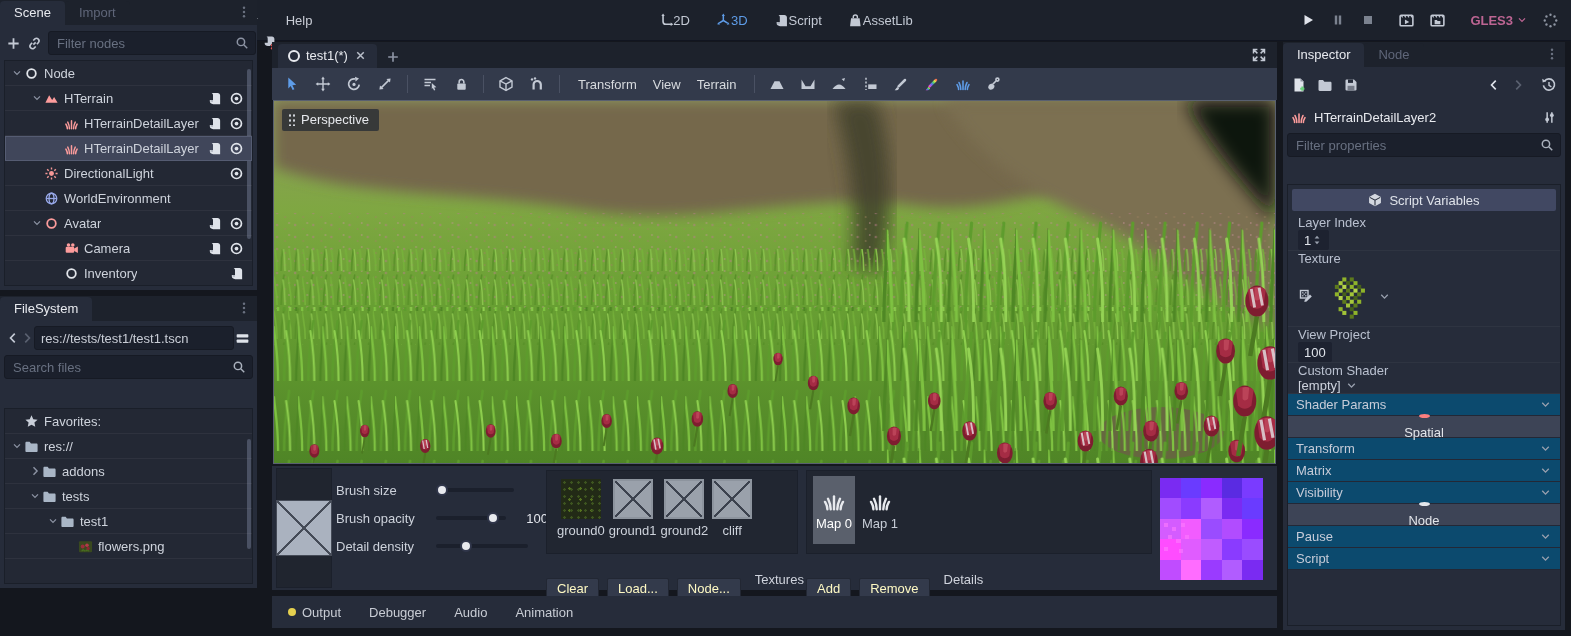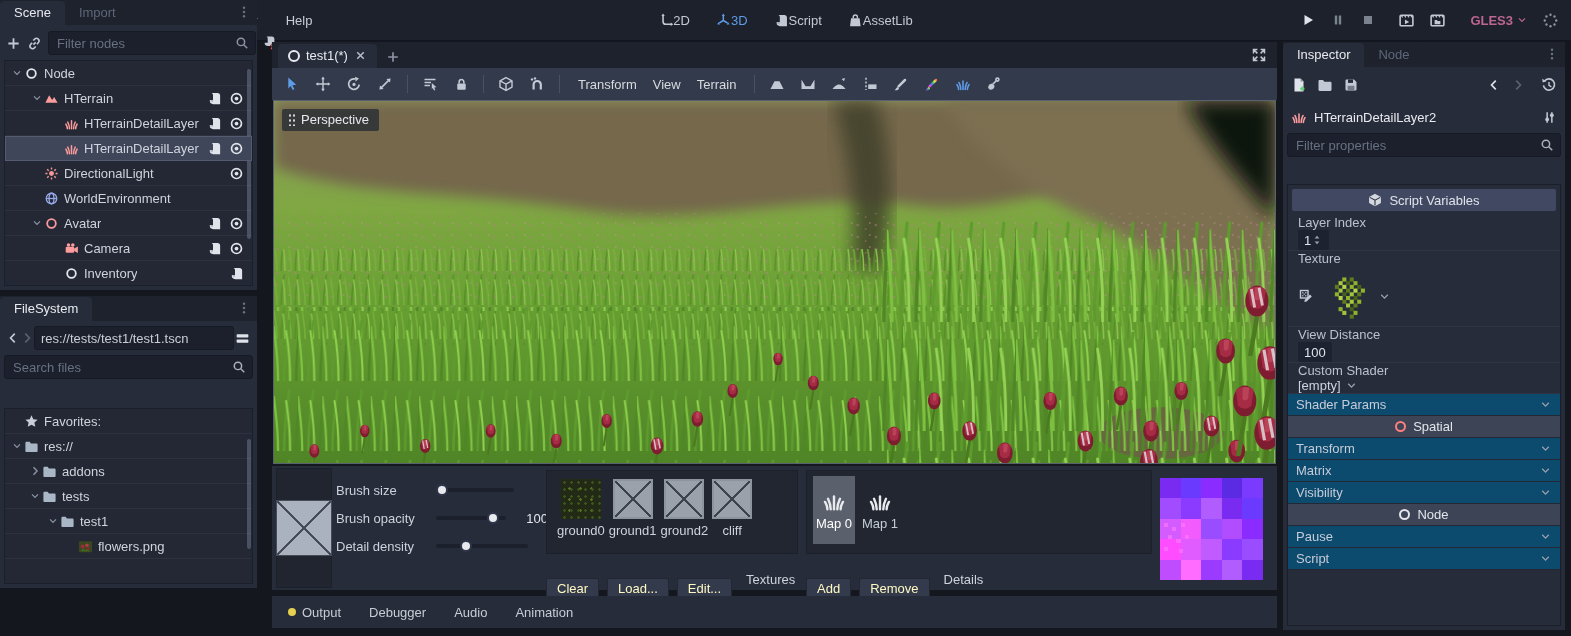--- a/index.html
+++ b/index.html
@@ -121,21 +121,21 @@
   .prop-ctl{flex:1;display:flex;align-items:center;gap:4px;padding-right:6px;}
   .val-field{flex:1;display:flex;align-items:center;background:#1d2230;border-radius:2px;
              height:20px;padding:0 6px;color:#dfe3ea;}
   .val-field .v{flex:1;text-align:center;}
   .dd-text{flex:1;text-align:center;color:#cfd4de;}
   .tex-row{min-height:62px;}
   .sec-row{display:flex;align-items:center;height:21px;background:#0c4a6e;border-bottom:1px solid #232836;
            padding:0 8px;color:#c6cbd8;}
   .sec-row .spring{flex:1;}
   .cat-row{display:flex;align-items:center;justify-content:center;gap:7px;height:21px;
-           background:#3d4456;border-bottom:1px solid #232836;color:#e2e5ea;}
+           background:#3d4456;border-bottom:1px solid #232836;color:#e2e5ea;flex-direction:column;}
   .ring{width:11px;height:11px;border-radius:50%;border:2.5px solid currentColor;box-sizing:border-box;}
 </style>
 </head>
 <body>
 
 <svg width="0" height="0" style="position:absolute">
 <defs>
 <linearGradient id="rainbow" x1="0" y1="1" x2="1" y2="0">
  <stop offset="0" stop-color="#e84fd0"></stop>
         <stop offset=".35" stop-color="#5a6cf0"></stop>
@@ -979,21 +979,21 @@
             <span class="tex-label">ground2</span>
           </div>
           <div class="tex-item">
             <div class="tex-thumb empty"></div>
             <span class="tex-label">cliff</span>
           </div>
         </div>
       <div class="btn-row" id="tex-buttons">
           <span class="gbtn">Clear</span>
           <span class="gbtn">Load...</span>
-          <span class="gbtn">Edit...</span>
+          <span class="gbtn">Node...</span>
           <span class="gcaption">Textures</span>
         </div>
       <div class="groupbox" id="maps-box">
           <div class="map-item sel">
             <svg class="ic" width="24" height="24" style="color: rgb(232, 234, 238);">
               <use href="#i-grass"></use>
             </svg>
             <span>Map 0</span>
           </div>
           <div class="map-item">
@@ -1167,21 +1167,21 @@
                 <rect x="6" y="11" width="1.1" height="1.1" fill="#a2c438"></rect>
                 <rect x="9" y="11" width="1.1" height="1.1" fill="#8fb32a"></rect>
                 <rect x="8" y="12" width="1.1" height="1.1" fill="#5d7a1d"></rect>
               </svg>
               <svg class="ic" width="13" height="13" style="color: rgb(154, 161, 175);">
                 <use href="#i-chev-d"></use>
               </svg>
             </span>
           </div>
           <div class="prop-row">
-            <span class="prop-label">View Distance</span>
+            <span class="prop-label">View Project</span>
             <span class="prop-ctl">
               <span class="val-field">
                 <span class="v">100</span>
               </span>
             </span>
           </div>
           <div class="prop-row">
             <span class="prop-label">Custom Shader</span>
             <span class="prop-ctl">
               <span class="dd-text">[empty]</span>

